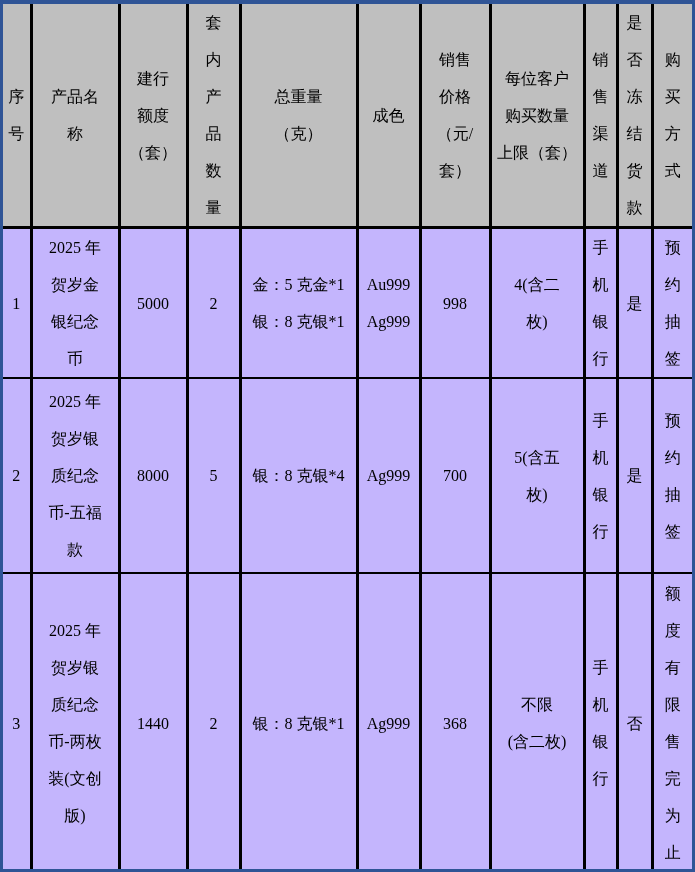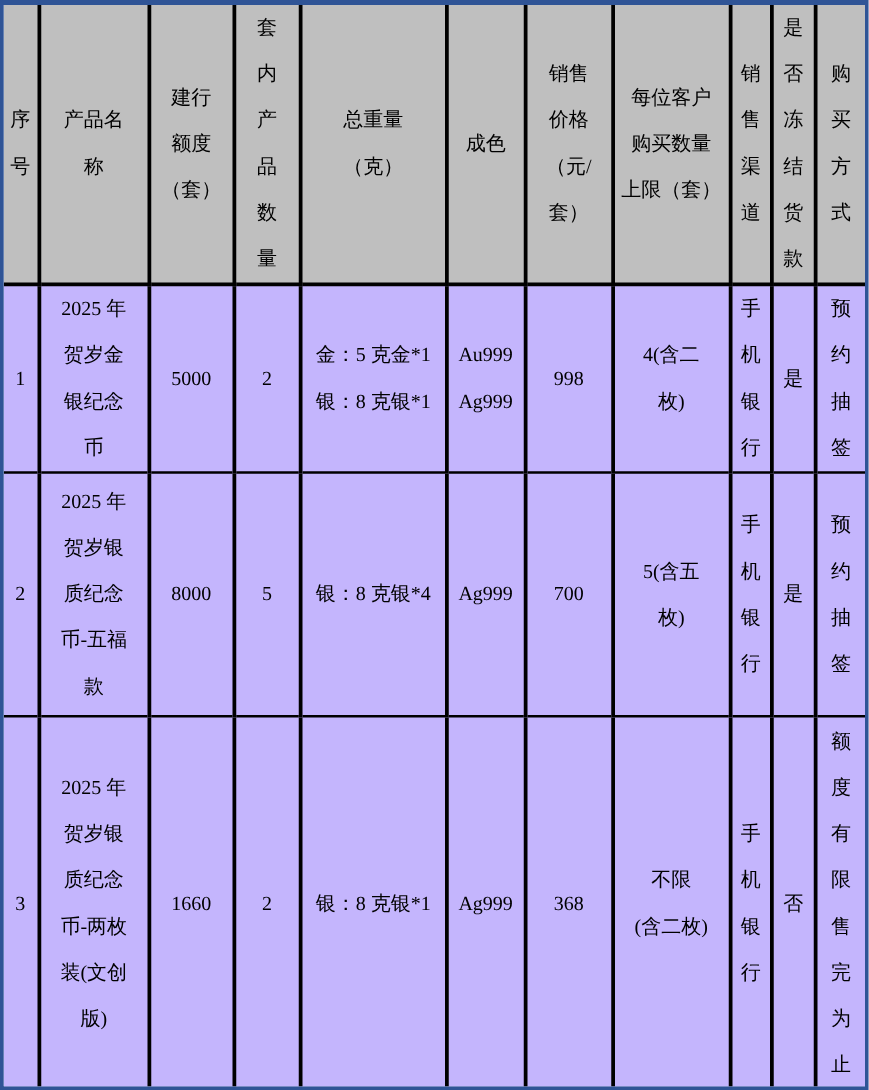--- a/index.html
+++ b/index.html
@@ -156,21 +156,21 @@
 签</td>
       </tr>
       <tr style="height:299px">
         <td>3</td>
         <td>2025 年
 贺岁银
 质纪念
 币-两枚
 装(文创
 版)</td>
-        <td>1660</td>
+        <td>1440</td>
         <td>2</td>
         <td>银：8 克银*1</td>
         <td>Ag999</td>
         <td>368</td>
         <td>不限
 (含二枚)</td>
         <td>手
 机
 银
 行</td>

